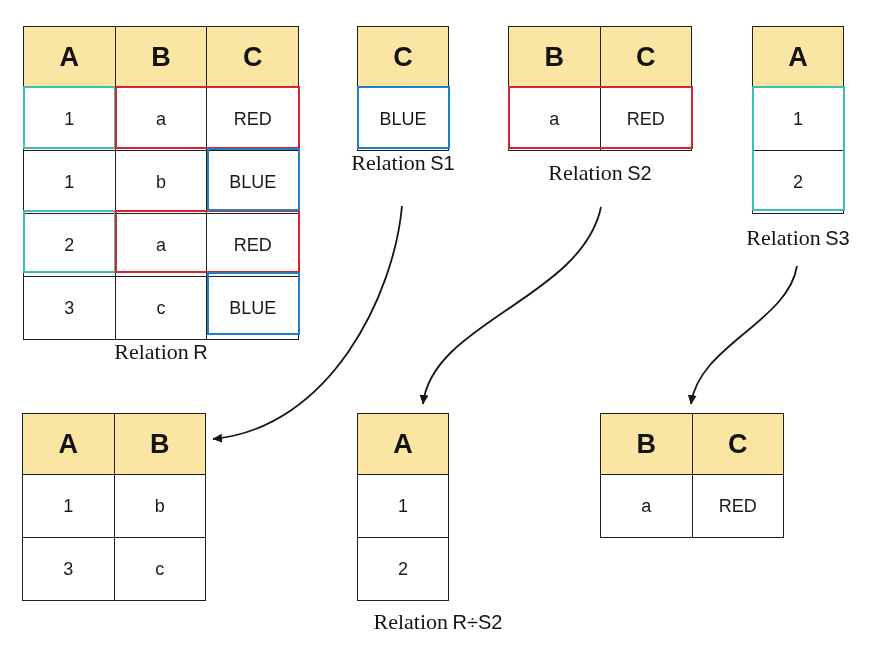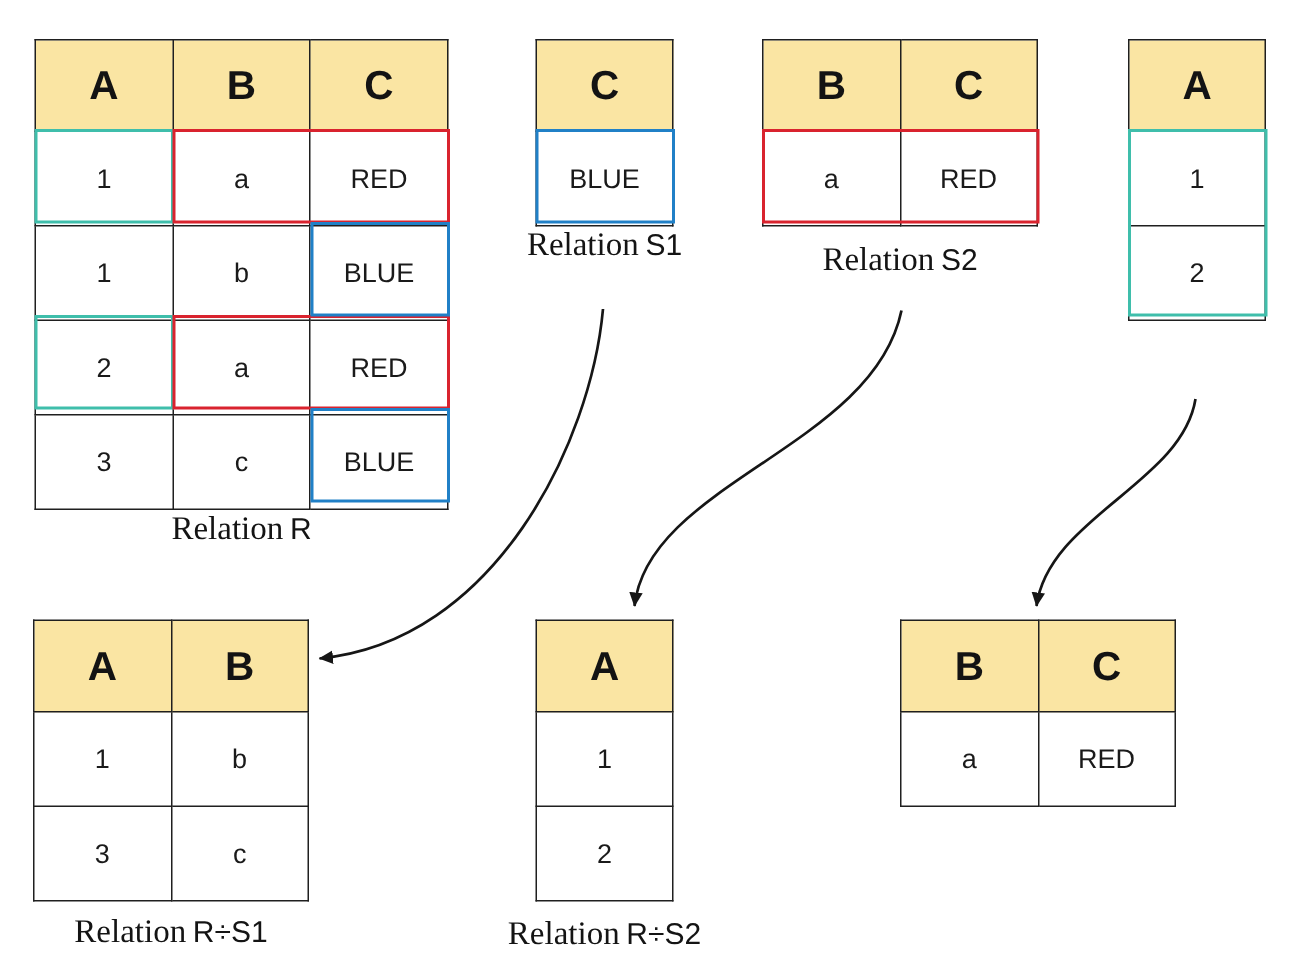--- a/index.html
+++ b/index.html
@@ -174,60 +174,60 @@
           </tr>
       <tr>
             <td>1</td>
           </tr>
       <tr>
             <td>2</td>
           </tr>
     </tbody>
       </table>
     <div class="hl hl-teal" style="left:0; top:60px; width:93px; height:125px;"></div>
+    <div class="lbl" style="top:199px;">
+      <span class="lp">Relation</span>
+      <span class="ln">S3</span>
+    </div>
   </div>
 
   <div class="tbl-wrap" style="left:22px; top:413px; width:184px;">
     <table class="rel" style="width:184px;">
       <tbody>
           <tr>
         <th>A</th>
         <th>B</th>
       </tr>
       <tr>
         <td>1</td>
         <td>b</td>
       </tr>
       <tr>
         <td>3</td>
         <td>c</td>
       </tr>
     </tbody>
       </table>
-    <div class="lbl" style="top:195px;">
-      <span class="lp">Relation</span>
-      <span class="ln">R÷S1</span>
-    </div>
   </div>
 
   <div class="tbl-wrap" style="left:357px; top:413px; width:92px;">
     <table class="rel" style="width:92px;">
       <tbody>
           <tr>
             <th>A</th>
           </tr>
       <tr>
             <td>1</td>
           </tr>
       <tr>
             <td>2</td>
           </tr>
     </tbody>
       </table>
-    <div class="lbl" style="top:196px;">
+    <div class="lbl" style="top:196px;margin-left:35px;">
       <span class="lp">Relation</span>
       <span class="ln">R÷S2</span>
     </div>
   </div>
 
   <div class="tbl-wrap" style="left:600px; top:413px; width:184px;">
     <table class="rel" style="width:184px;">
       <tbody>
           <tr>
         <th>B</th>

